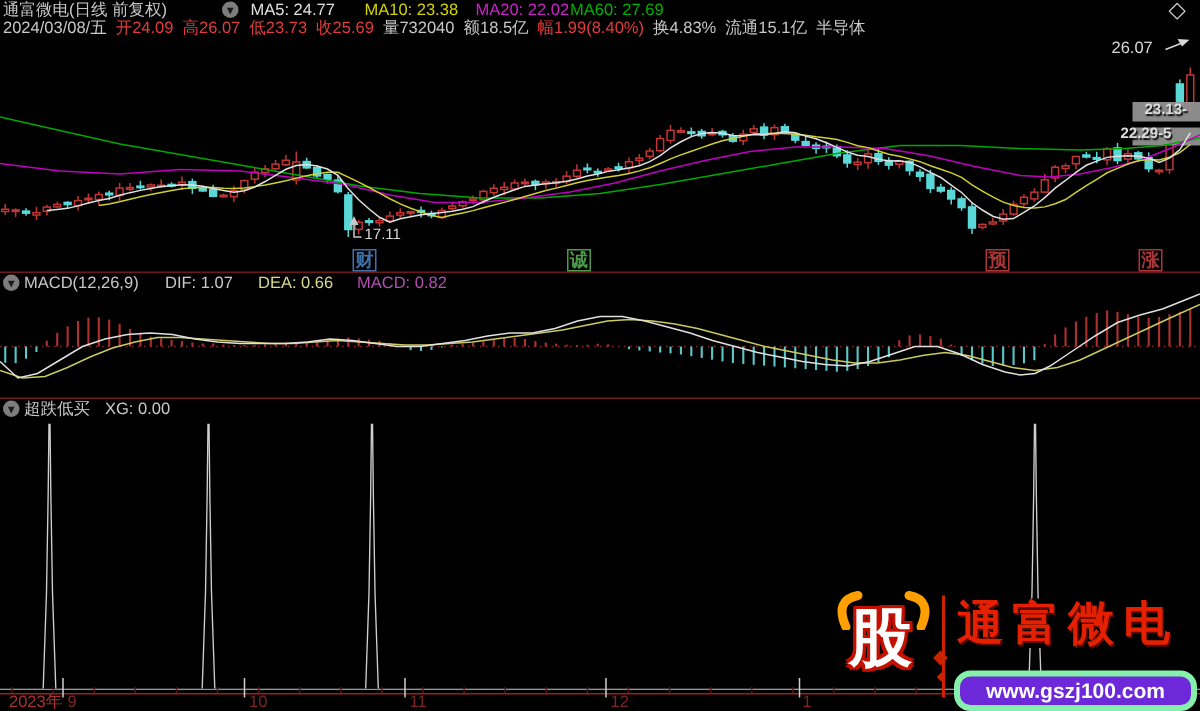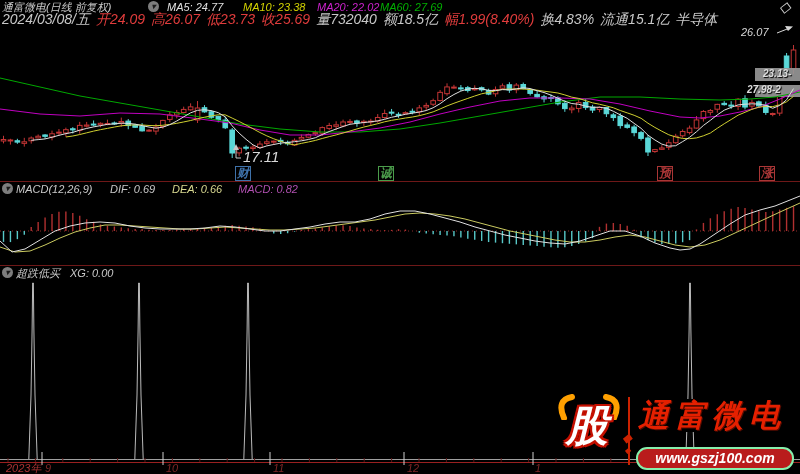--- a/index.html
+++ b/index.html
@@ -1,49 +1,49 @@
 <!DOCTYPE html>
 <html><head>
 <meta charset="utf-8">
 <style>
   html,body{margin:0;padding:0;background:#000;}
   #screen{position:relative;width:800px;height:474px;background:#000;overflow:hidden;
-          font-family:"Liberation Sans",sans-serif;font-style:italic;-webkit-font-smoothing:none;}
+          font-family:"Liberation Sans",sans-serif;-webkit-font-smoothing:none;}
   #chart-svg{position:absolute;left:0;top:0;}
   .abs{position:absolute;white-space:nowrap;}
   .t11{font-size:11px;line-height:12px;}
-  .t10{font-size:15px;line-height:11px;}
+  .t10{font-size:10px;line-height:11px;}
   .c-gray{color:#c8c8c8;} .c-white{color:#e0e0e0;} .c-red{color:#e03c3c;}
   .c-yellow{color:#d4d400;} .c-magenta{color:#cc22cc;} .c-green{color:#00b000;}
   .c-dea{color:#d8d890;} .c-macd{color:#b050b0;}
   .hdr-icon{position:absolute;width:11px;height:11px;border-radius:50%;background:#7d7d7d;
             color:#1a1a1a;font-size:8px;line-height:11px;text-align:center;font-weight:bold;}
-  #line2{position:absolute;left:2px;top:13px;display:flex;gap:6px;font-size:14px;line-height:12px;}
+  #line2{position:absolute;left:2px;top:13px;display:flex;gap:6px;font-size:11px;line-height:12px;}
   .wm{position:absolute;font-size:12px;line-height:13px;font-weight:bold;border:1px solid;
       padding:0 1px;opacity:.85;}
   .wm-blue{color:#4a86c8;border-color:#4a86c8;}
   .wm-green{color:#58b858;border-color:#58b858;}
   .wm-red{color:#c84040;border-color:#c84040;}
   .gaplbl{font-size:10px;font-weight:bold;color:#dcdcdc;text-shadow:1px 1px 1px #000;}
   .pricelbl{color:#d8d8d8;}
   .month{position:absolute;top:463px;font-size:11px;line-height:11px;color:#7d2626;}
   #year-label{color:#a83232;}
   
   #logo{position:absolute;left:552px;top:392px;width:248px;height:82px;z-index:6;}
   #logo-char{position:absolute;left:14px;top:12px;font-size:42px;line-height:44px;font-weight:bold;
              color:#fff;font-family:"Liberation Serif",serif;
              text-shadow:2px 0 #c41000,-2px 0 #c41000,0 2px #c41000,0 -2px #c41000,
                          2px 2px #c41000,-2px -2px #c41000,2px -2px #c41000,-2px 2px #c41000;}
   #logo-divider{position:absolute;left:76px;top:5px;width:2px;height:68px;background:#cc2200;}
   .logo-diamond{position:absolute;color:#cc2200;}
   #logo-name{position:absolute;left:86px;top:7px;font-size:31px;line-height:33px;font-weight:bold;
              color:#e52000;letter-spacing:6px;font-family:"Liberation Serif",serif;
              text-shadow:1px 1px 0 #5a0c00;background:#000;}
-  #logo-pill{position:absolute;left:84px;top:55px;width:154px;height:19px;background:#b91c1c;
-             border:2px solid #86efac;border-radius:11px;color:#fff;font-weight:bold;
+  #logo-pill{position:absolute;left:84px;top:55px;width:154px;height:19px;background:#6d28d9;
+             border:4px solid #86efac;border-radius:11px;color:#fff;font-weight:bold;
              font-size:14px;line-height:19px;text-align:center;}
   .z2{z-index:2;} .z3{z-index:3;}
 </style>
 </head>
 <body>
 
 <div id="screen">
 
   <svg id="chart-svg" width="800" height="474">
       <g>
@@ -480,31 +480,31 @@
     <span class="c-gray">额18.5亿</span>
     <span class="c-red">幅1.99(8.40%)</span>
     <span class="c-gray">换4.83%</span>
     <span class="c-gray">流通15.1亿</span>
     <span class="c-gray">半导体</span>
   </div>
 
   <div class="abs t11 pricelbl z2" style="left:741px;top:26px;">26.07</div>
   <div class="abs t10 pricelbl z2" style="left:243px;top:151px;">17.11</div>
   <div class="abs gaplbl z2" style="left:747px;top:68px;margin-left:16px;">23.13-</div>
-  <div class="abs gaplbl z2" style="left:747px;top:84px;">27.98-2</div>
+  <div class="abs gaplbl z2" style="left:747px;top:84px;">22.29-5</div>
 
   <span class="wm wm-blue" style="left:235px;top:166px;">财</span>
   <span class="wm wm-green" style="left:378px;top:166px;">诚</span>
   <span class="wm wm-red" style="left:657px;top:166px;">预</span>
   <span class="wm wm-red" style="left:759px;top:166px;">涨</span>
 
   <div class="abs t11 z3" style="left:0;top:183px;width:800px;height:12px;">
     <span class="hdr-icon" style="left:2px;top:0;">▾</span>
     <span class="abs c-gray" style="left:16px;top:0;">MACD(12,26,9)</span>
-    <span class="abs c-gray" style="left:110px;top:0;">DIF: 0.69</span>
+    <span class="abs c-gray" style="left:110px;top:0;">DIF: 1.07</span>
     <span class="abs c-dea" style="left:172px;top:0;">DEA: 0.66</span>
     <span class="abs c-macd" style="left:238px;top:0;">MACD: 0.82</span>
   </div>
 
   <div class="abs t11 z3" style="left:0;top:267px;width:800px;height:12px;">
     <span class="hdr-icon" style="left:2px;top:0;">▾</span>
     <span class="abs c-gray" style="left:16px;top:0;">超跌低买</span>
     <span class="abs c-gray" style="left:70px;top:0;">XG: 0.00</span>
   </div>
 

